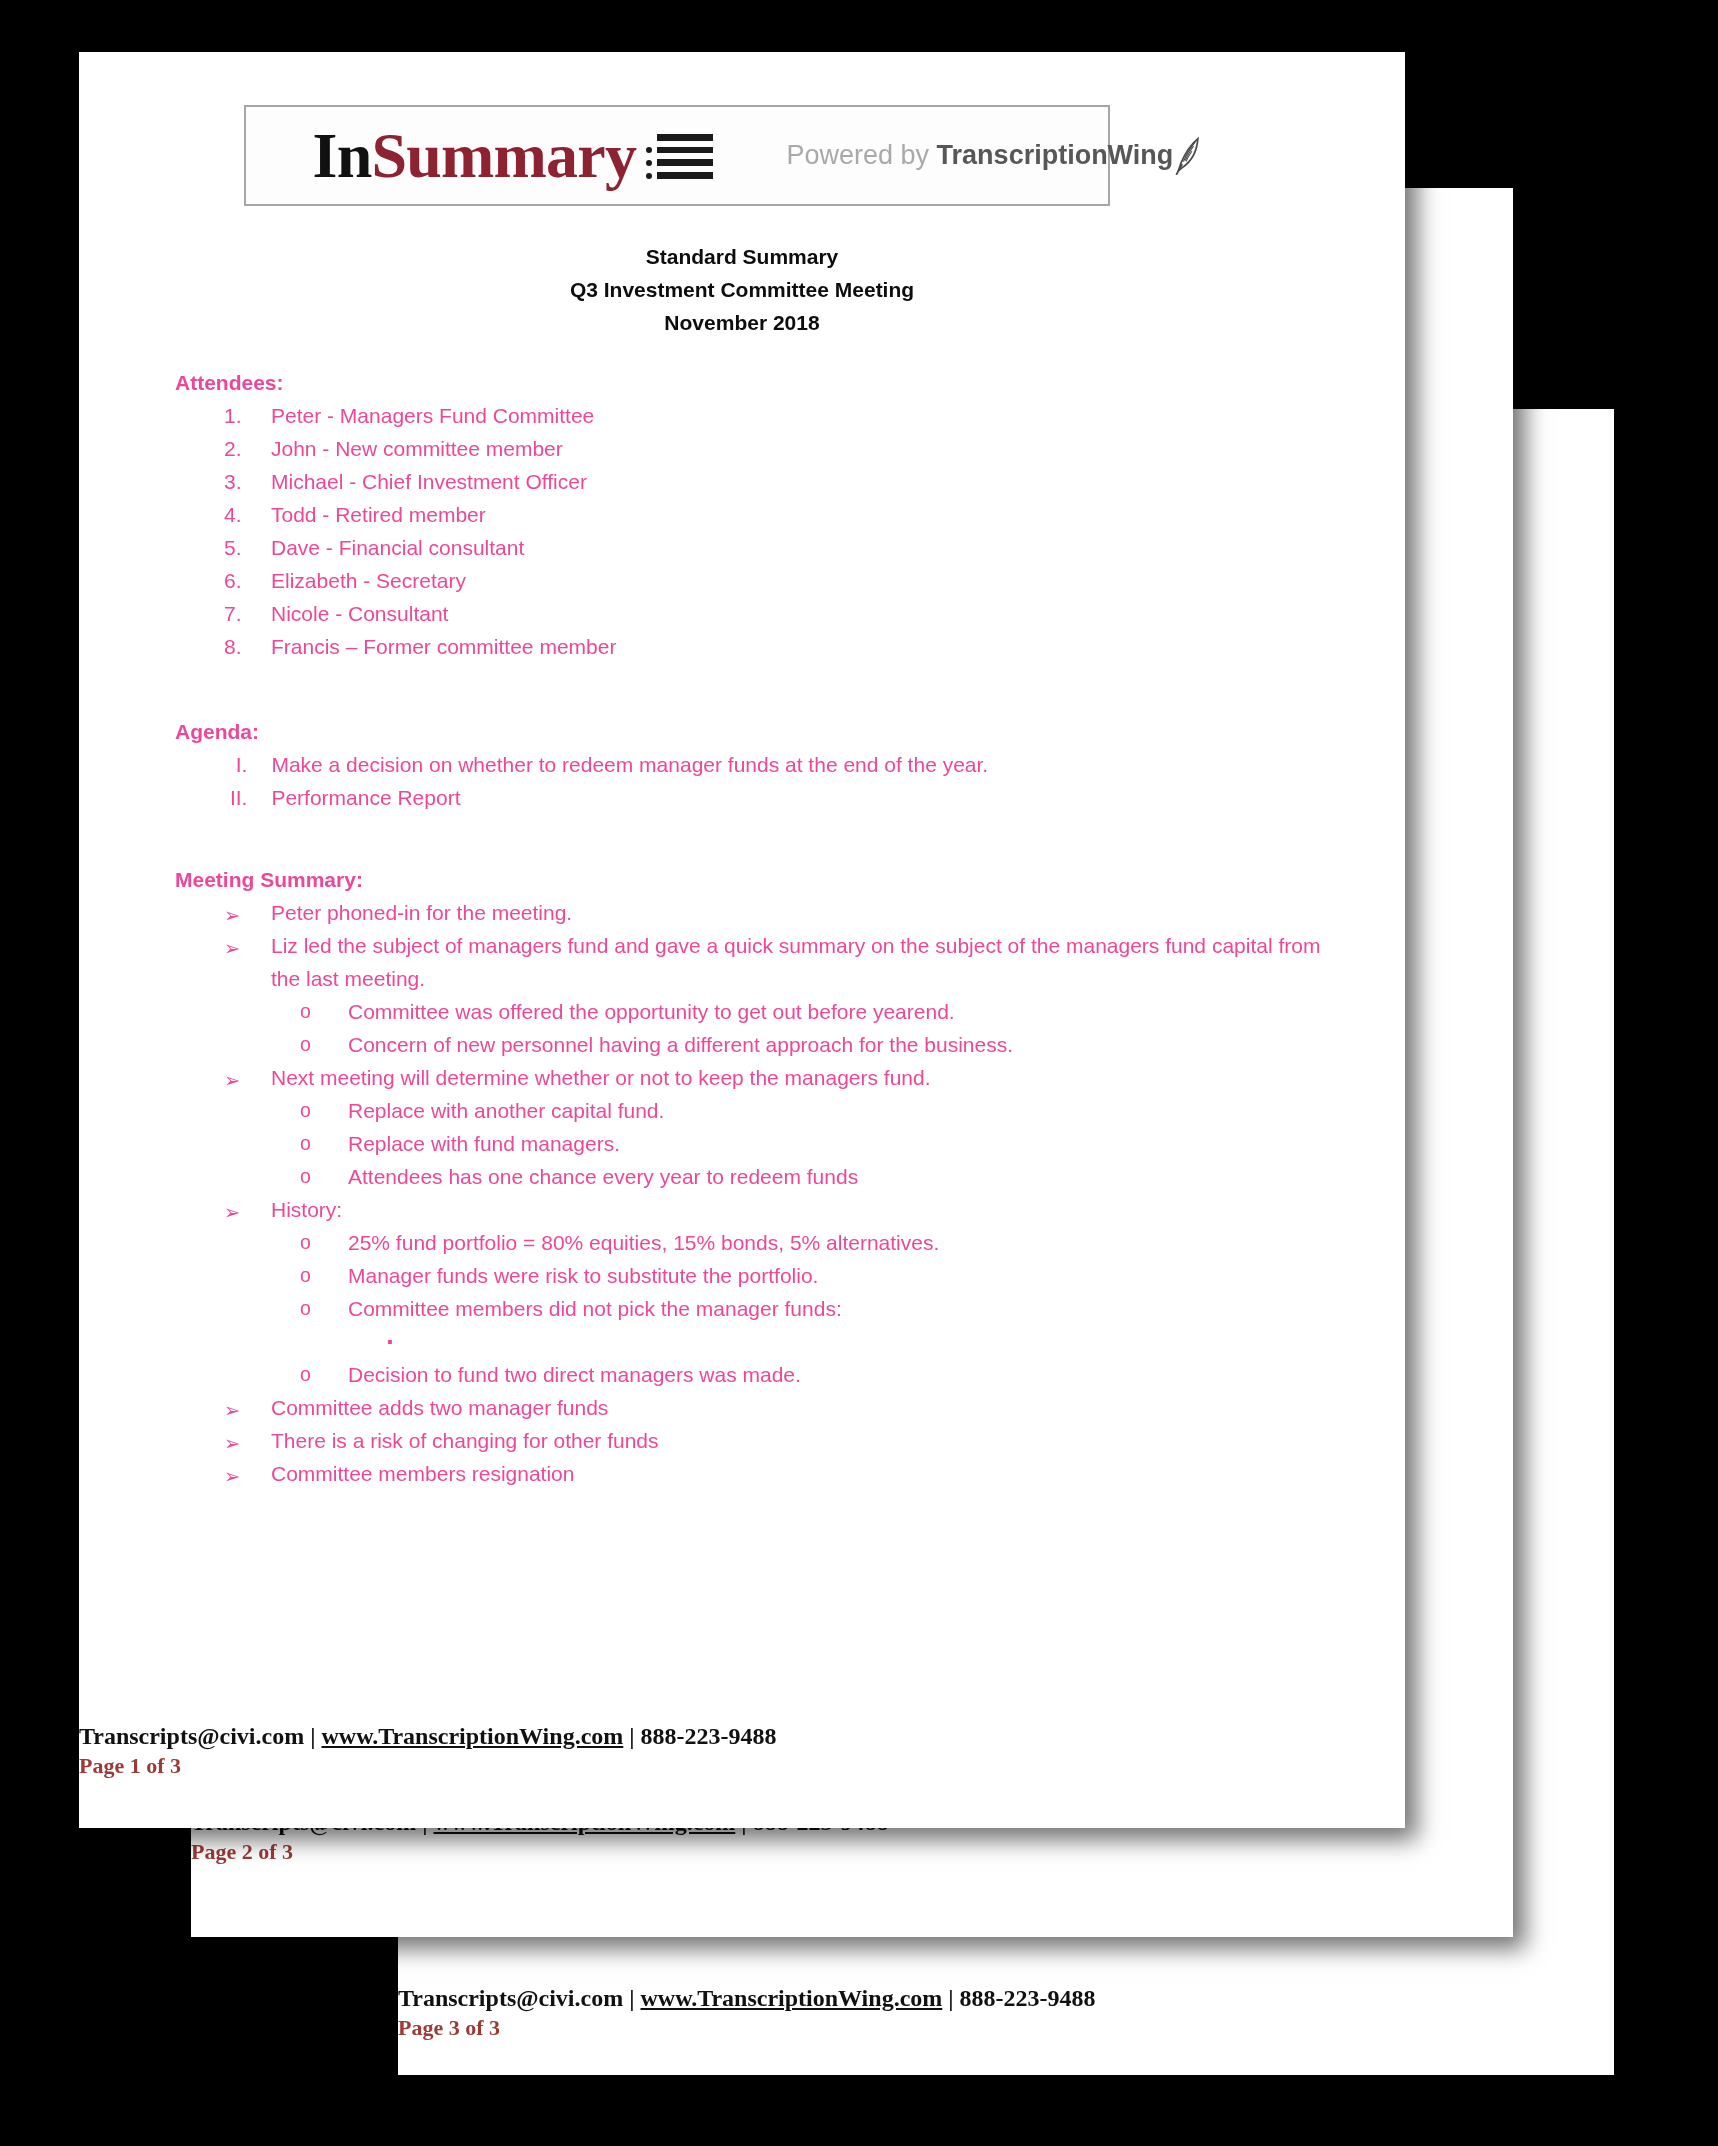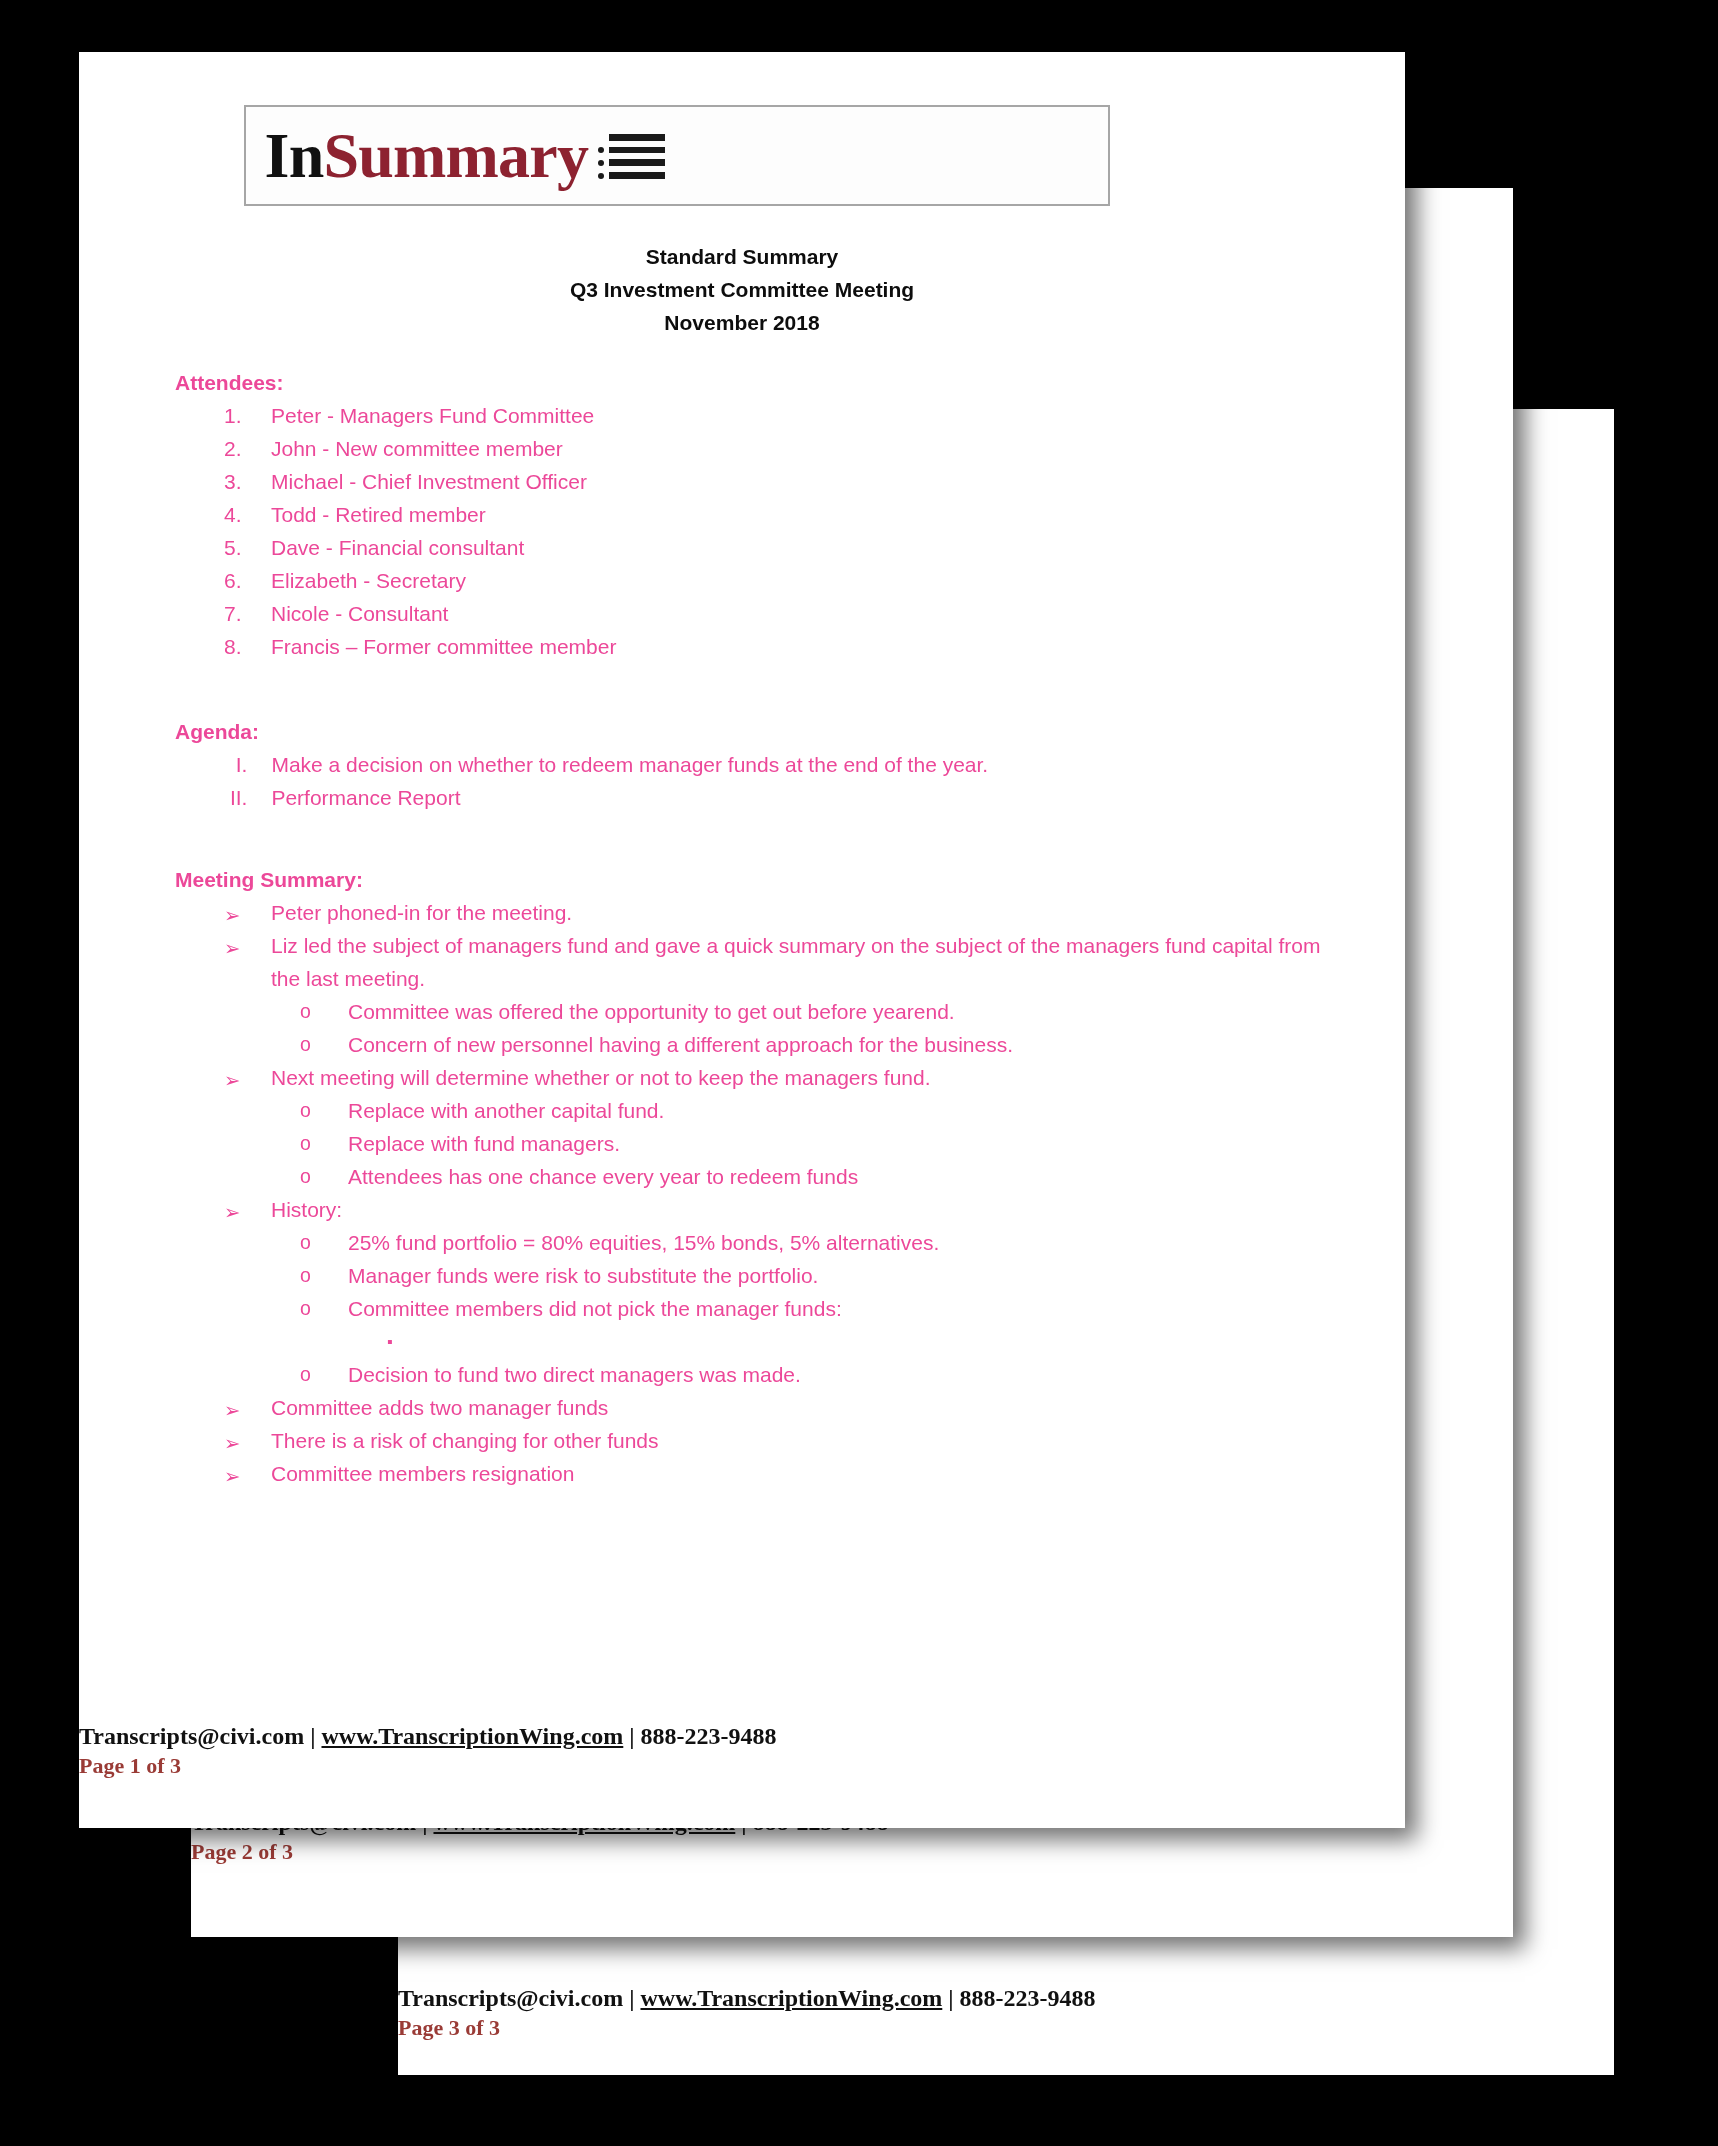--- a/index.html
+++ b/index.html
@@ -58,20 +58,21 @@
     position: absolute;
     left: 165px;
     top: 53px;
     width: 866px;
     height: 101px;
     border: 2.5px solid #a6a6a6;
     background: #fdfdfd;
     display: flex;
     align-items: center;
     box-sizing: border-box;
+    padding-left: 48px;
   }
   .logo-wordmark {
     font-family: "Liberation Serif", serif;
     font-size: 64px;
     line-height: 1;
     letter-spacing: -0.8px;
     margin-left: 18.6px;
     white-space: nowrap;
   }
   .logo-in   { color: #111111; font-weight: 700; }
@@ -251,20 +252,33 @@
         <div class="li-row">
             <span class="li-dot"></span>
             <span class="li-bar"></span>
           </div>
         <div class="li-row">
             <span class="li-dot"></span>
             <span class="li-bar"></span>
           </div>
       </div>
 
+      <div class="logo-powered">
+        <span class="pw-light">Powered by</span>
+        <span class="pw-bold">TranscriptionWing</span>
+        <span class="quill">
+          <svg viewBox="0 0 30 46" width="25.4" height="39" aria-hidden="true">
+            <path d="M27 3 C20 9, 12 20, 7 32 L4 41 L9 37 C19 30, 26 18, 27 3 Z" fill="none" stroke="#4a4a4a" stroke-width="2"></path>
+            <path d="M24 7 C19 13, 14 21, 10 30" stroke="#4a4a4a" stroke-width="1.4" fill="none"></path>
+            <path d="M22 12 C18 17, 15 23, 12 29" stroke="#4a4a4a" stroke-width="1.2" fill="none"></path>
+            <path d="M20 18 C17 22, 15 26, 13 30" stroke="#4a4a4a" stroke-width="1.2" fill="none"></path>
+            <path d="M8 34 L2 45" stroke="#4a4a4a" stroke-width="2.2" fill="none" stroke-linecap="round"></path>
+          </svg>
+        </span>
+      </div>
     </div>
 
     <div class="doc-title">
       <div>Standard Summary</div>
       <div>Q3 Investment Committee Meeting</div>
       <div>November 2018</div>
     </div>
 
     <div class="body-area">
 

